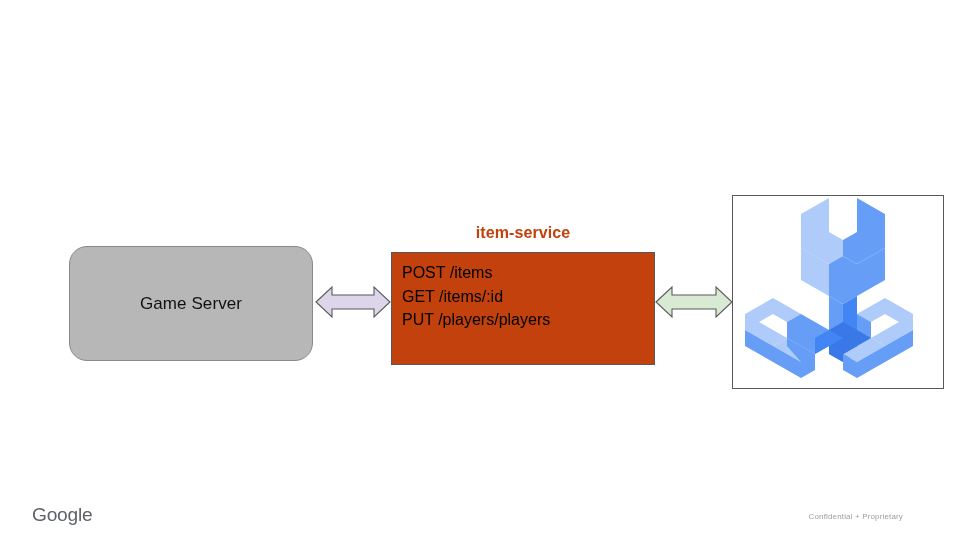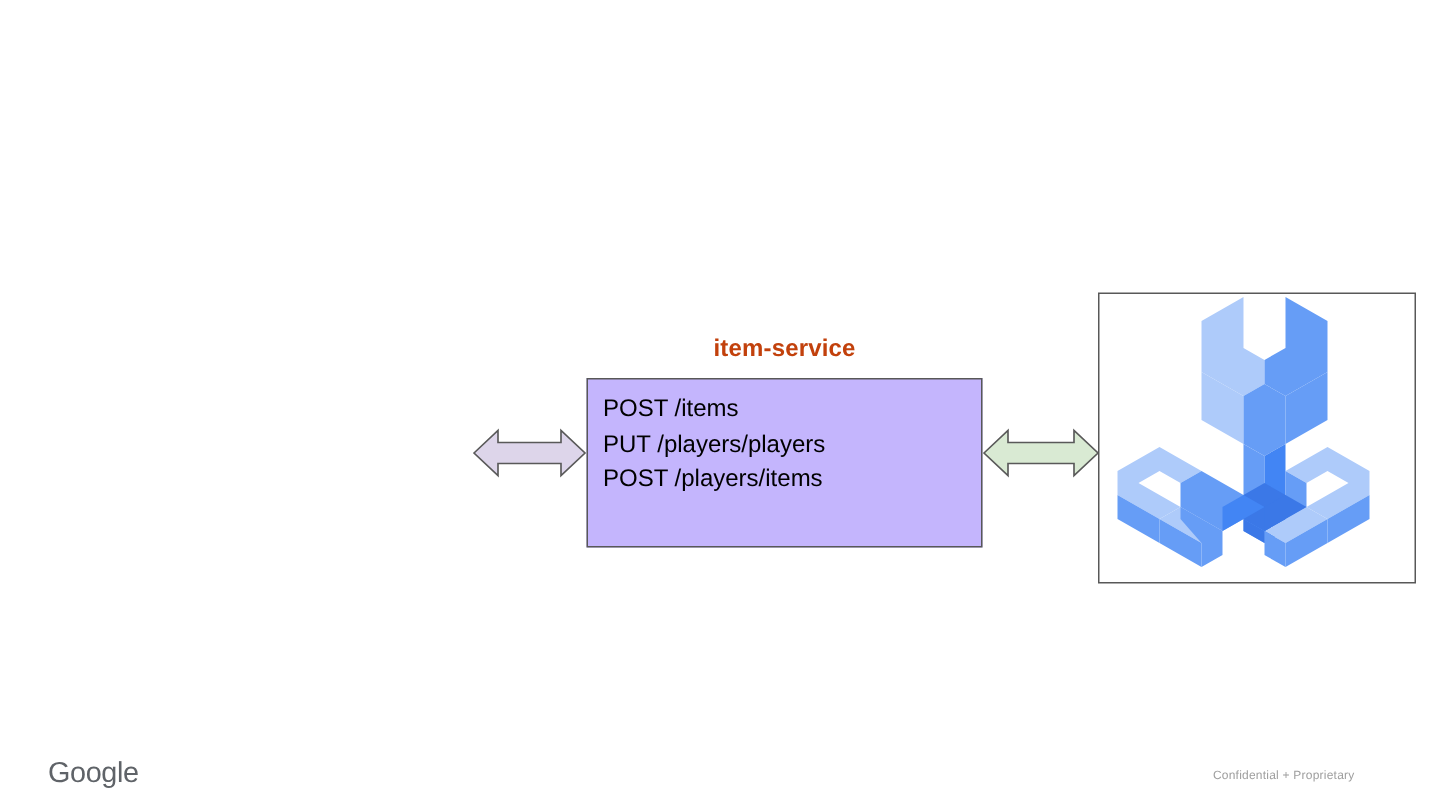--- a/index.html
+++ b/index.html
@@ -54,21 +54,21 @@
     font-weight: bold;
     color: #c2410c;
     letter-spacing: .1px;
   }
   .itemservice-box {
     position: absolute;
     left: 391px;
     top: 252px;
     width: 264px;
     height: 113px;
-    background: #c4b5fd;
+    background: #c2410c;
     border: 1px solid #585858;
     box-sizing: border-box;
     padding: 8px 0 0 10px;
   }
   .endpoint-line {
     font-size: 16px;
     line-height: 23.5px;
     color: #000000;
     white-space: nowrap;
   }
@@ -111,31 +111,34 @@
     color: #9e9e9e;
     letter-spacing: .15px;
     white-space: nowrap;
   }
 </style>
 </head>
 <body>
 
 <div class="slide">
 
+  <div class="gameserver-box">
+    <span class="gameserver-label">Game Server</span>
+  </div>
 
   <svg class="arrow arrow-left" viewBox="0 0 76 40">
     <polygon points="1,20 17,5 17,13 59,13 59,5 75,20 59,35 59,27 17,27 17,35" fill="#ddd5ea" stroke="#595959" stroke-width="1.1" stroke-linejoin="miter"></polygon>
   </svg>
 
   <div class="itemservice-title">item-service</div>
 
   <div class="itemservice-box">
     <div class="endpoint-line">POST /items</div>
+    <div class="endpoint-line">GET /items/:id</div>
     <div class="endpoint-line">PUT /players/players</div>
-    <div class="endpoint-line">POST /players/items</div>
   </div>
 
   <svg class="arrow arrow-right" viewBox="0 0 78 40">
     <polygon points="1,20 17,5 17,13 61,13 61,5 77,20 61,35 61,27 17,27 17,35" fill="#d9ead3" stroke="#595959" stroke-width="1.1" stroke-linejoin="miter"></polygon>
   </svg>
 
   <div class="logo-frame">
     <svg width="210" height="192" viewBox="0 0 210 192">
 
       <polygon points="68,18 96,2 96,36 110,44 110,60 96,68 68,52" fill="#aecbfa"></polygon>

